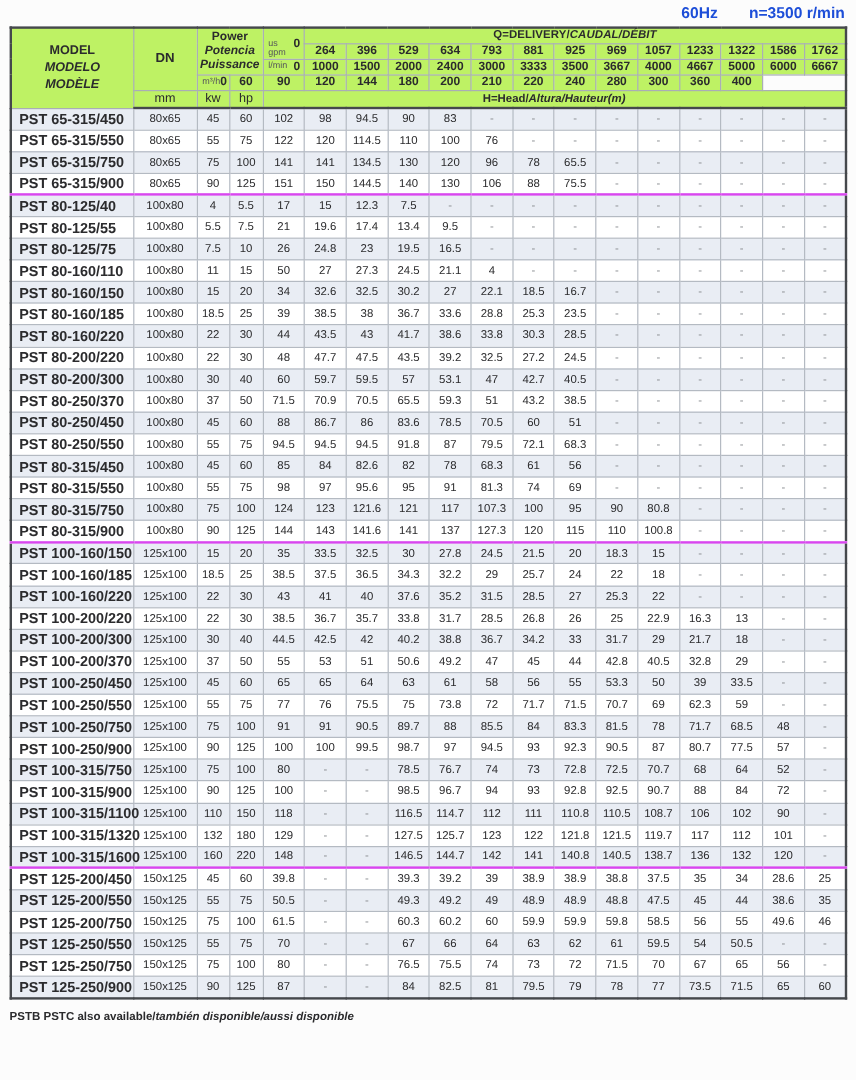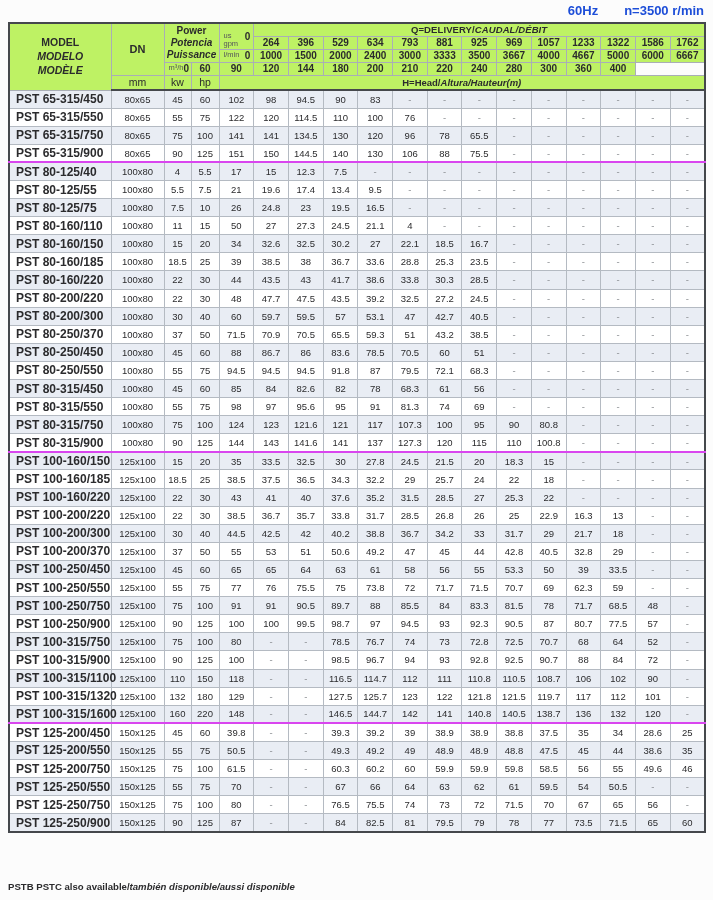--- a/index.html
+++ b/index.html
@@ -32,21 +32,21 @@
   .u-wrap { display:flex; justify-content:space-between; padding:0 3px 1px 4px; }
   .u-lab { font-size:7.5px; color:#55565a; line-height:1.06; text-align:left; font-weight:normal; }
   .zero { font-weight:bold; font-size:10px; line-height:1; }
 
   tbody td { border:1px solid #b4bac2; text-align:center; font-size:9.5px; height:18.1px; padding:0; background:#fff; }
   tbody td.c-model { text-align:left; padding-left:6px; font-weight:bold; font-size:12px; white-space:nowrap; }
   tbody tr.stripe td { background:#e9edf4; }
   tbody tr.group-start td { border-top:2px solid #d946ef; }
   tbody td.dash { color:#8a8d91; }
 
-  .footer { position:absolute; top:881px; left:8px; width:698px; display:flex; justify-content:space-between; font-size:9.6px; font-weight:bold; white-space:nowrap; }
+  .footer { position:absolute; top:842px; left:8px; width:698px; display:flex; justify-content:space-between; font-size:9.6px; font-weight:bold; white-space:nowrap; }
   .pages { color:#3d95d6; margin-left:7px; }
 </style>
 </head>
 <body>
 
 <div class="meta-line">
   <span>60Hz</span><span class="speed">n=3500 r/min</span>
 </div>
 
 <table class="spec">

